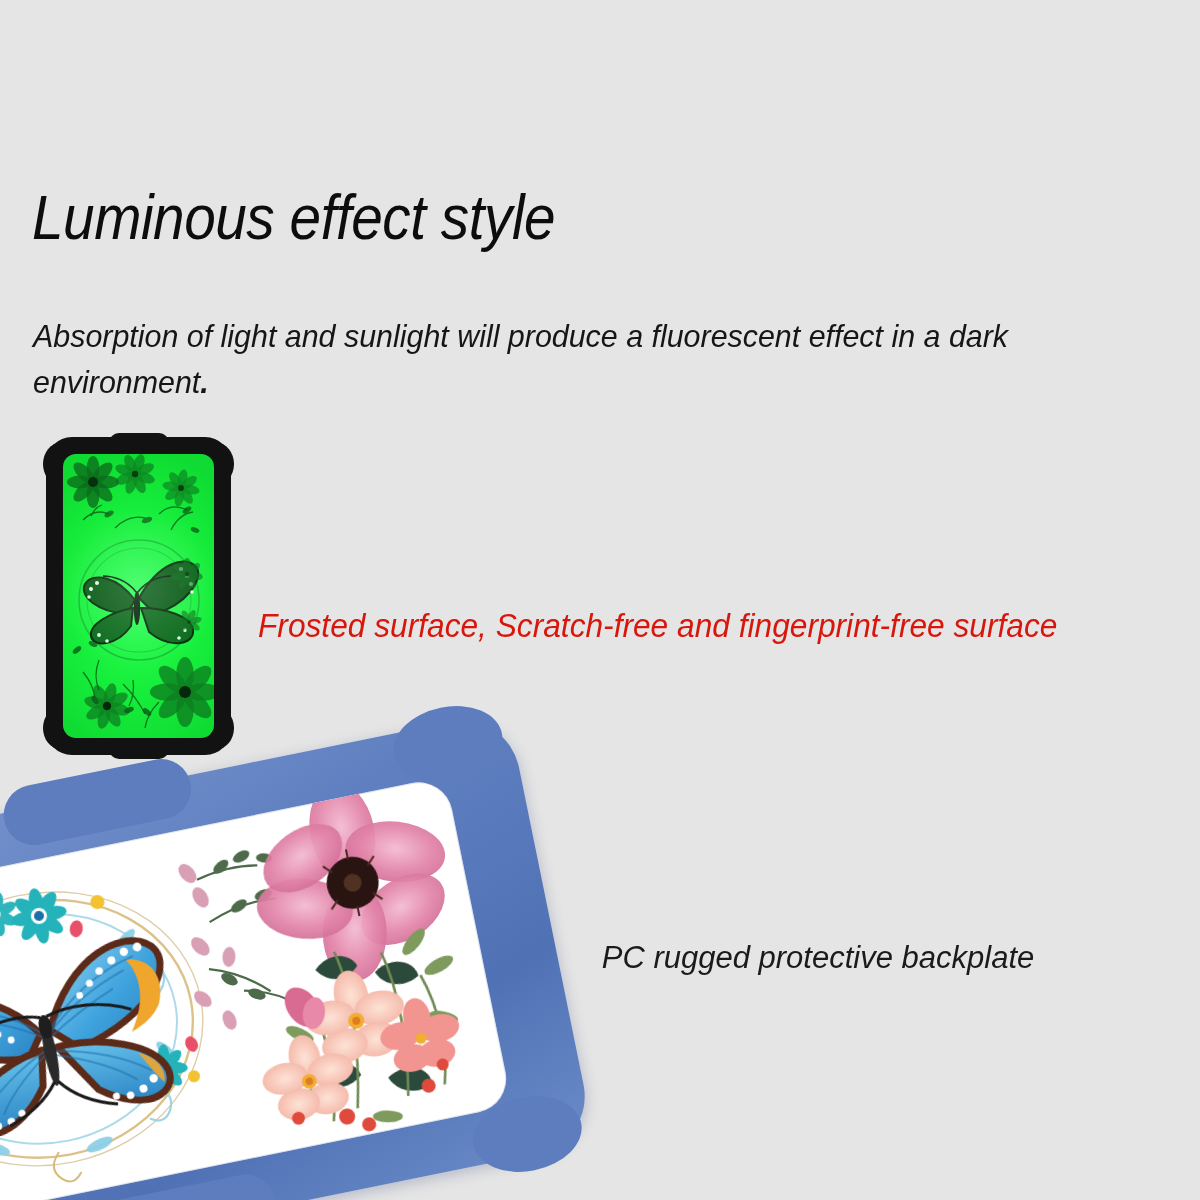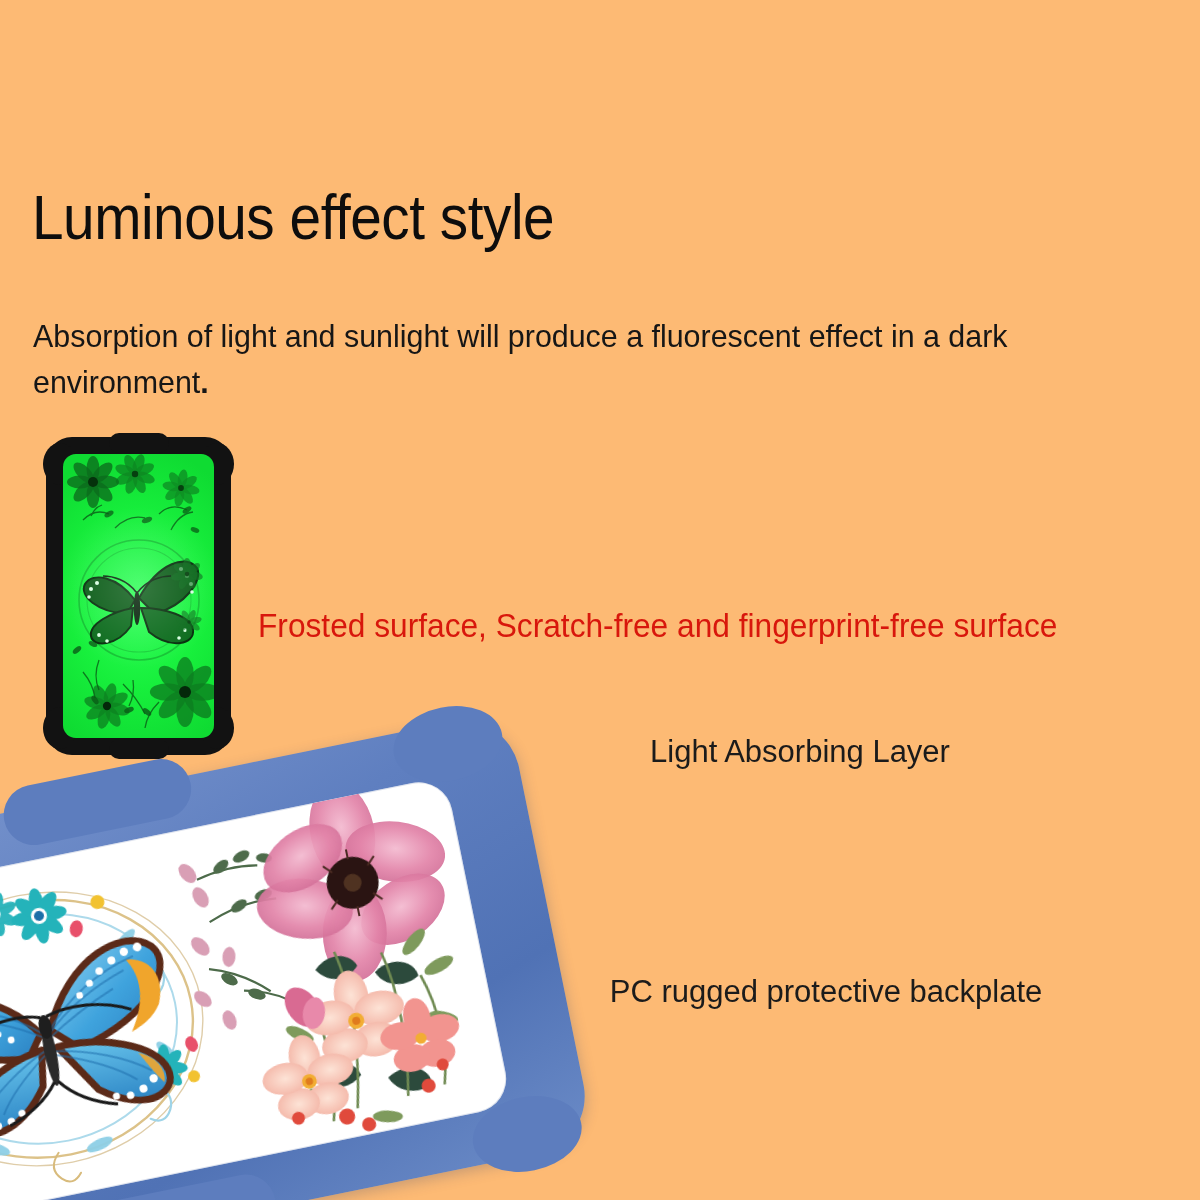--- a/index.html
+++ b/index.html
@@ -3,21 +3,21 @@
 <meta charset="utf-8">
 <style>
   html,body{margin:0;padding:0;}
   body{
     width:1200px;height:1200px;
     background:#ffffff;
     font-family:"Liberation Sans", sans-serif;
     overflow:hidden;
     position:relative;
   }
-  #page{position:absolute;inset:0;background:#fdba74;overflow:hidden;}
+  #page{position:absolute;inset:0;background:#e5e5e5;overflow:hidden;font-style:italic;}
 
   
   .title{
     position:absolute;left:32px;top:184px;
     font-size:63px;line-height:1.05;
     font-weight:400;color:#0d0d0d;
     letter-spacing:-0.5px;
     transform:scaleX(0.90);transform-origin:left top;
     white-space:nowrap;
   }
@@ -39,21 +39,21 @@
 
   .layer-label{
     position:absolute;
     font-size:31px;line-height:1.2;
     font-weight:400;color:#1b1b1b;
     white-space:nowrap;
     transform:translateX(-50%);
   }
   .layer-1{left:800px;top:733px;}
   .layer-2{left:806px;top:853px;}
-  .layer-3{left:818px;top:973px;margin-left:8px;}
+  .layer-3{left:818px;top:939px;}
 
   
   .glow-case{
     position:absolute;left:46px;top:437px;
     width:185px;height:318px;
   }
   .glow-bumper{
     position:absolute;inset:0;
     background:#121212;
     border-radius:26px;
@@ -286,21 +286,20 @@
           <ellipse cx="14" cy="196" rx="5" ry="2.6" transform="rotate(-40 14 196)"></ellipse>
           <ellipse cx="30" cy="190" rx="4.6" ry="2.4" transform="rotate(25 30 190)"></ellipse>
         </g>
       </svg>
       <div class="veil"></div>
     </div>
   </div>
 
   <div class="redline">Frosted surface, Scratch-free and fingerprint-free surface</div>
 
-  <div class="layer-label layer-1">Light Absorbing Layer</div>
   <div class="layer-label layer-3">PC rugged protective backplate</div>
 
   <div class="print-case-wrap">
     <div class="print-bumper"></div>
     <div class="print-lobe tm"></div>
     <div class="print-lobe bm"></div>
     <div class="print-lobe tr"></div>
     <div class="print-lobe br"></div>
 
     <div class="print-face">

